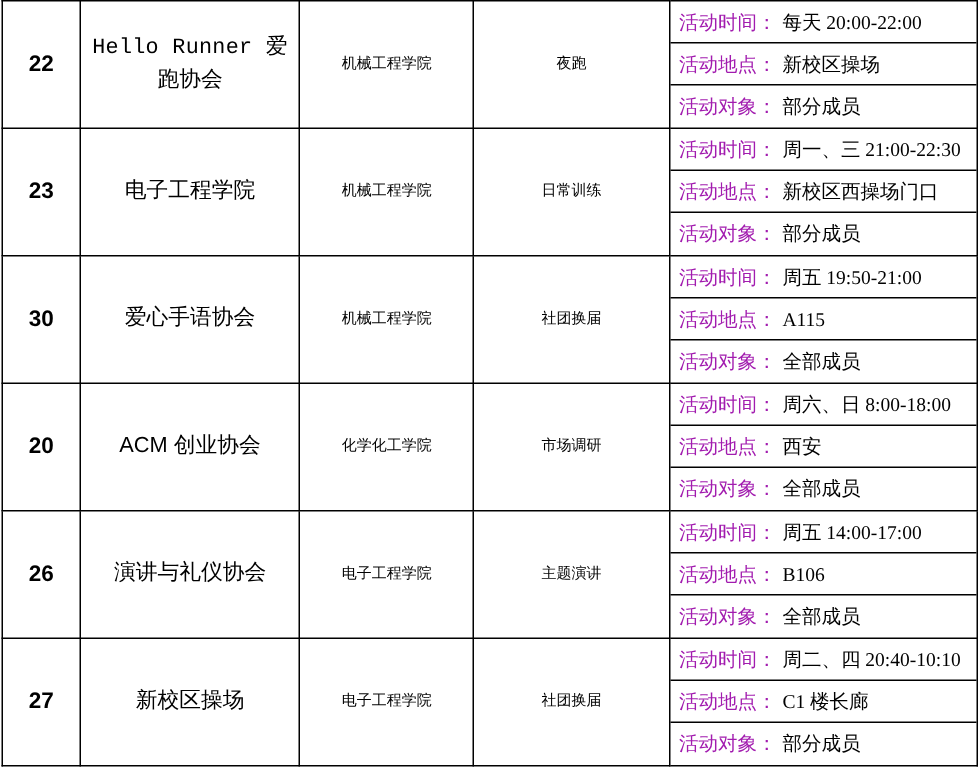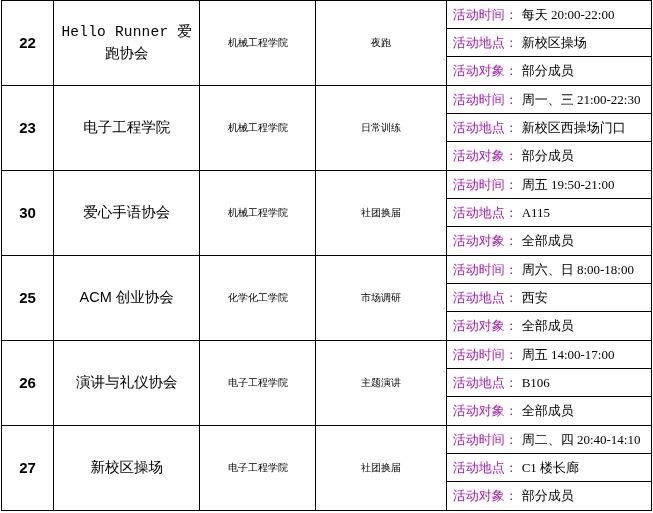--- a/index.html
+++ b/index.html
@@ -154,21 +154,21 @@
           </div>
           <div class="detail-row">
             <span class="detail-label">活动对象：</span>
             <span class="detail-value">全部成员</span>
           </div>
         </div>
       </td>
     </tr>
 
     <tr>
-      <td class="cell-center index-cell">25</td>
+      <td class="cell-center index-cell">20</td>
       <td class="cell-center name-cell">ACM 创业协会</td>
       <td class="cell-center">化学化工学院</td>
       <td class="cell-center">市场调研</td>
       <td class="detail-cell">
         <div class="detail-wrap">
           <div class="detail-row">
             <span class="detail-label">活动时间：</span>
             <span class="detail-value">周六、日 8:00-18:00</span>
           </div>
           <div class="detail-row">
@@ -208,21 +208,21 @@
 
     <tr>
       <td class="cell-center index-cell">27</td>
       <td class="cell-center name-cell">新校区操场</td>
       <td class="cell-center">电子工程学院</td>
       <td class="cell-center">社团换届</td>
       <td class="detail-cell">
         <div class="detail-wrap">
           <div class="detail-row">
             <span class="detail-label">活动时间：</span>
-            <span class="detail-value">周二、四 20:40-14:10</span>
+            <span class="detail-value">周二、四 20:40-10:10</span>
           </div>
           <div class="detail-row">
             <span class="detail-label">活动地点：</span>
             <span class="detail-value">C1 楼长廊</span>
           </div>
           <div class="detail-row">
             <span class="detail-label">活动对象：</span>
             <span class="detail-value">部分成员</span>
           </div>
         </div>

